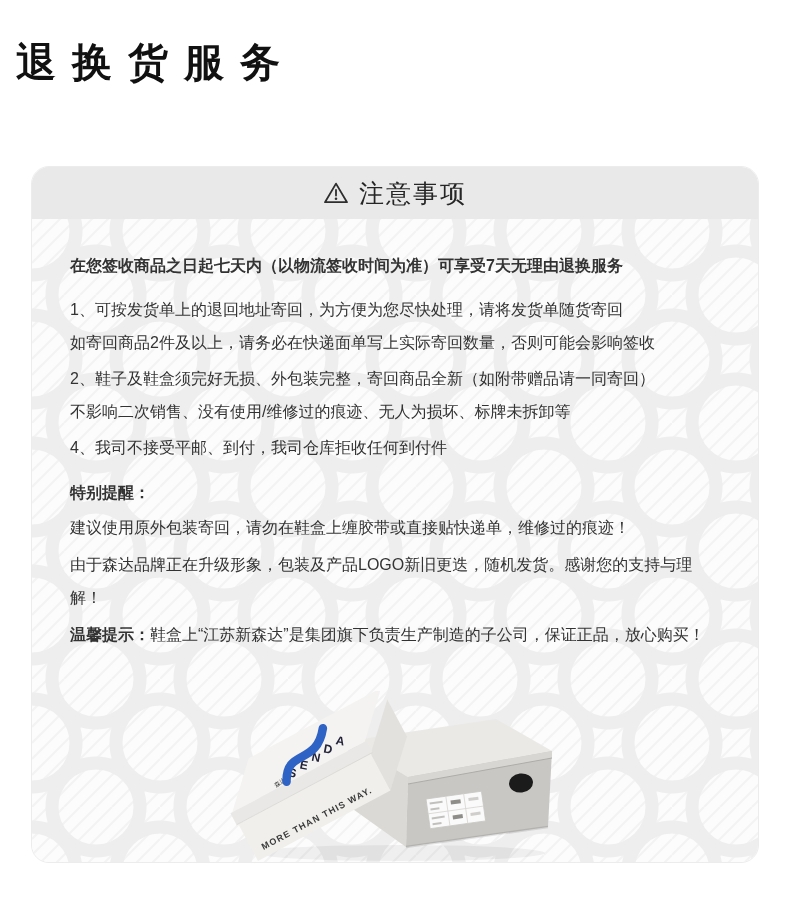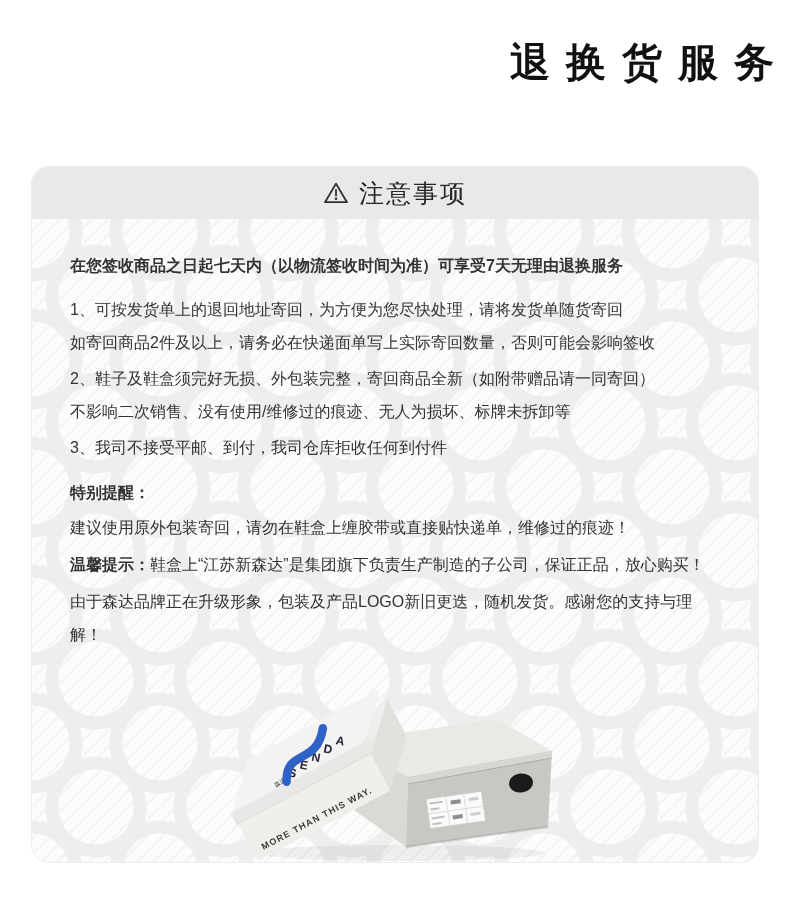--- a/index.html
+++ b/index.html
@@ -3,21 +3,21 @@
 <meta charset="utf-8">
 <style>
   html,body{margin:0;padding:0;}
   body{
     width:790px;height:917px;background:#ffffff;
     font-family:"Liberation Sans","DejaVu Sans",sans-serif;
     color:#333;position:relative;overflow:hidden;
   }
   .page-title{
     margin:0;padding-top:38px;height:48px;line-height:48px;
-    text-align:right;font-size:40px;font-weight:600;color:#111;
+    text-align:left;font-size:40px;font-weight:600;color:#111;
     letter-spacing:16px;text-indent:16px;
   }
   .notice-card{
     position:relative;width:728px;height:697px;margin:80px auto 0;
     background:#fcfcfc;border:1px solid #ececec;border-radius:18px;
     overflow:hidden;box-sizing:border-box;
   }
   .pattern-layer{position:absolute;left:0;top:0;width:100%;height:100%;pointer-events:none;}
   .card-header{
     position:relative;height:52px;background:#e9e9e9;
@@ -71,27 +71,27 @@
       <span>1、可按发货单上的退回地址寄回，为方便为您尽快处理，请将发货单随货寄回</span><br>
       <span>如寄回商品2件及以上，请务必在快递面单写上实际寄回数量，否则可能会影响签收</span>
     </p>
 
     <p class="para">
       <span>2、鞋子及鞋盒须完好无损、外包装完整，寄回商品全新（如附带赠品请一同寄回）</span><br>
       <span>不影响二次销售、没有使用/维修过的痕迹、无人为损坏、标牌未拆卸等</span>
     </p>
 
     <p class="para">
-      <span>3、我司不接受平邮、到付，我司仓库拒收任何到付件</span><br>
+      <span>4、我司不接受平邮、到付，我司仓库拒收任何到付件</span><br>
     </p>
 
     <p class="sp-heading">特别提醒：</p>
     <p class="sp-line">建议使用原外包装寄回，请勿在鞋盒上缠胶带或直接贴快递单，维修过的痕迹！</p>
+    <p class="sp-line">由于森达品牌正在升级形象，包装及产品LOGO新旧更迭，随机发货。感谢您的支持与理解！</p>
     <p class="sp-line"><b>温馨提示：</b><span>鞋盒上“江苏新森达”是集团旗下负责生产制造的子公司，保证正品，放心购买！</span></p>
-    <p class="sp-line">由于森达品牌正在升级形象，包装及产品LOGO新旧更迭，随机发货。感谢您的支持与理解！</p>
 
     <div class="illustration">
       <svg width="330" height="174" viewBox="0 0 330 174">
 
         <ellipse cx="170" cy="162" rx="145" ry="8" fill="rgba(0,0,0,0.05)"></ellipse>
 
         <g>
           <polygon points="118,50 266,28 322,60 178,86" fill="#ebe9e5"></polygon>
           <polygon points="118,50 178,86 176,156 120,116" fill="#dbd9d5"></polygon>
           <polygon points="178,86 322,60 318,136 176,156" fill="#c9c7c3"></polygon>

